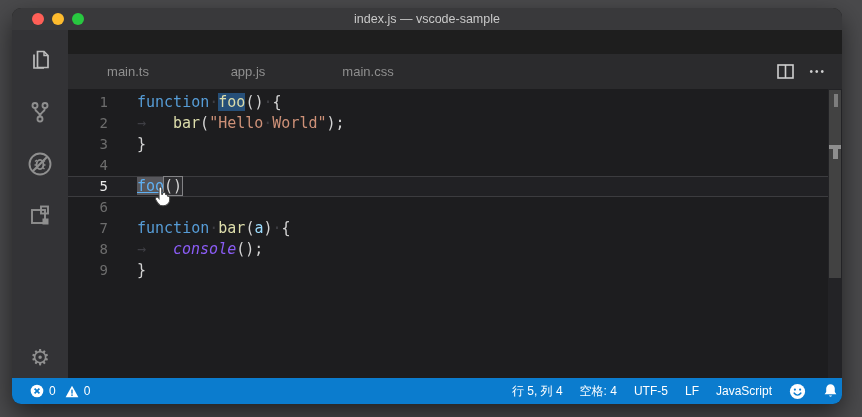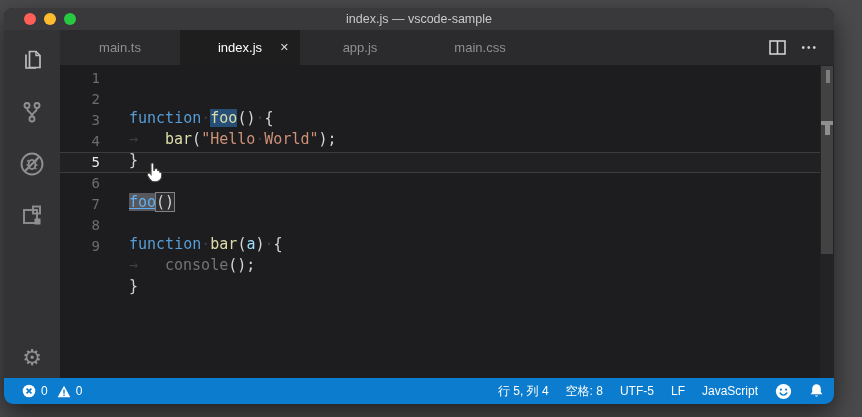--- a/index.html
+++ b/index.html
@@ -2,76 +2,76 @@
 <html><head>
 <meta charset="utf-8">
 <style>
   html,body{margin:0;padding:0;}
   body{
     width:862px;height:417px;position:relative;overflow:hidden;
     background:#4a4a4c;
     font-family:"Liberation Sans",sans-serif;
   }
   .window{
-    position:absolute;left:4px;top:8px;width:830px;height:396px;
+    position:absolute;left:12px;top:8px;width:830px;height:396px;
     border-radius:9px;overflow:hidden;background:#1e1e1e;
     box-shadow:0 10px 26px rgba(0,0,0,.55);
     display:flex;flex-direction:column;
   }
   
   .titlebar{flex:0 0 22px;background:#39393b;position:relative;display:flex;align-items:center;}
   .lights{position:absolute;left:20px;top:0;height:22px;display:flex;align-items:center;gap:8px;}
   .light{width:12px;height:12px;border-radius:50%;}
   .title{width:100%;text-align:center;color:#c9c9c9;font-size:12.5px;}
   
   .main{flex:1;display:flex;min-height:0;}
   .activitybar{flex:0 0 56px;background:#333336;display:flex;flex-direction:column;align-items:center;padding-top:4px;}
   .abicon{width:56px;height:52px;display:flex;align-items:center;justify-content:center;}
   .abicon.gear{margin-top:auto;height:40px;color:#909090;font-size:22px;line-height:1;}
   .rightcol{flex:1;display:flex;flex-direction:column;min-width:0;}
   
-  .tabbar{flex:0 0 35px;background:#2b2b2d;display:flex;align-items:stretch;}
+  .tabbar{flex:0 0 35px;background:#2b2b2d;display:flex;align-items:stretch;margin-top:24px;}
   .tab{width:120px;display:flex;align-items:center;justify-content:center;color:#8f8f8f;font-size:13px;position:relative;cursor:default;}
   .tab.active{background:#1e1e1e;color:#ffffff;}
   .tab .close{position:absolute;right:11px;color:#d8d8d8;font-size:11px;}
   .tabactions{margin-left:auto;display:flex;align-items:center;gap:15px;padding-right:16px;}
   .dots{color:#cfcfcf;font-size:10px;letter-spacing:2px;}
   
   .editor{flex:1;background:#1d1d1f;position:relative;overflow:hidden;
           font-family:"DejaVu Sans Mono","Liberation Mono",monospace;font-size:15px;}
   .codearea{position:absolute;top:3px;left:0;right:14px;}
   .row{height:21px;line-height:21px;display:flex;}
   .row .ln{flex:0 0 40px;width:40px;text-align:right;color:#6d6d6d;font-size:14px;}
-  .row .ct{padding-left:29px;white-space:pre;margin-top:40px;}
+  .row .ct{padding-left:29px;white-space:pre;}
   .row.active{background:#212124;border-top:1px solid #3c3c3f;border-bottom:1px solid #3c3c3f;
               box-sizing:border-box;line-height:18px;}
   .row.active .ln{color:#eaeaea;}
   .tok-kw{color:#569cd6;}
   .tok-fn{color:#dcdcaa;}
   .tok-str{color:#ce9178;}
-  .tok-cls{color:#737373;}
+  .tok-cls{color:#8b5cf6;font-style:italic;}
   .tok-param{color:#9cdcfe;}
   .tok-pun{color:#d4d4d4;}
   .tok-ws{color:#3e3e44;}
   .tok-ind{color:#3e3e44;display:inline-block;width:36px;}
   .tok-hlblue{background:#264f78;}
   .tok-link{color:#5fb0f2;text-decoration:underline;background:#57575c;}
   .tok-brk{color:#d4d4d4;border:1px solid #828285;background:#2e2e31;margin-left:-1px;}
   
   .scrollbar{position:absolute;top:0;right:0;width:14px;bottom:0;background:#232326;}
   .slider{position:absolute;top:1px;left:1px;width:12px;height:188px;background:#424242;}
   .ov-mark-1{position:absolute;top:4px;left:5px;width:4px;height:13px;background:#7d7d7d;}
   .ov-mark-t-bar{position:absolute;top:55px;left:0;width:12px;height:4px;background:#8f8f8f;}
   .ov-mark-t-stem{position:absolute;top:59px;left:4px;width:5px;height:10px;background:#8f8f8f;}
   .cursor{position:absolute;left:84px;top:96px;width:22px;height:24px;}
   
   .statusbar{flex:0 0 26px;background:#0b7cce;display:flex;align-items:center;color:#fff;font-size:12px;}
   .sb-left{display:flex;align-items:center;gap:5px;padding-left:18px;}
   .sb-left .cnt{margin-right:4px;}
-  .sb-right{margin-left:auto;display:flex;align-items:center;gap:17px;padding-right:10px;text-align:center;}
+  .sb-right{margin-left:auto;display:flex;align-items:center;gap:17px;padding-right:4px;text-align:center;}
   .sb-item{white-space:nowrap;}
   svg{display:block;}
 </style>
 </head>
 <body>
 
 <div class="window">
 
   <div class="titlebar">
     <div class="lights">
@@ -121,24 +121,20 @@
       </div>
       <div class="abicon gear">⚙</div>
     </div>
 
     <div class="rightcol">
 
       <div class="tabbar">
         <div style="display:flex">
             <div class="tab">
               <span>main.ts</span>
-            </div>
-            <div class="tab active">
-              <span>index.js</span>
-              <span class="close">✕</span>
             </div>
             <div class="tab">
               <span>app.js</span>
             </div>
             <div class="tab">
               <span>main.css</span>
             </div>
           </div>
         <div class="tabactions">
           <span>
@@ -219,21 +215,21 @@
         <svg width="14" height="13" viewBox="0 0 14 13">
           <path d="M7 .8l6.4 11.4H.6z" fill="#ffffff"></path>
           <rect x="6.3" y="4.6" width="1.4" height="4" fill="#0b7cce"></rect>
           <rect x="6.3" y="9.4" width="1.4" height="1.5" fill="#0b7cce"></rect>
         </svg>
       </span>
       <span class="cnt">0</span>
     </div>
     <div class="sb-right">
       <span class="sb-item">行 5, 列 4</span>
-      <span class="sb-item">空格: 8</span>
+      <span class="sb-item">空格: 4</span>
       <span class="sb-item">UTF-5</span>
       <span class="sb-item">LF</span>
       <span class="sb-item">JavaScript</span>
       <span>
         <svg width="17" height="17" viewBox="0 0 17 17">
           <circle cx="8.5" cy="8.5" r="7.6" fill="#ffffff"></circle>
           <circle cx="5.9" cy="6.6" r="1.1" fill="#0b7cce"></circle>
           <circle cx="11.1" cy="6.6" r="1.1" fill="#0b7cce"></circle>
           <path d="M5.1 10c.9 1.4 2.1 2.1 3.4 2.1s2.5-.7 3.4-2.1" fill="none" stroke="#0b7cce" stroke-width="1.4" stroke-linecap="round"></path>
         </svg>

